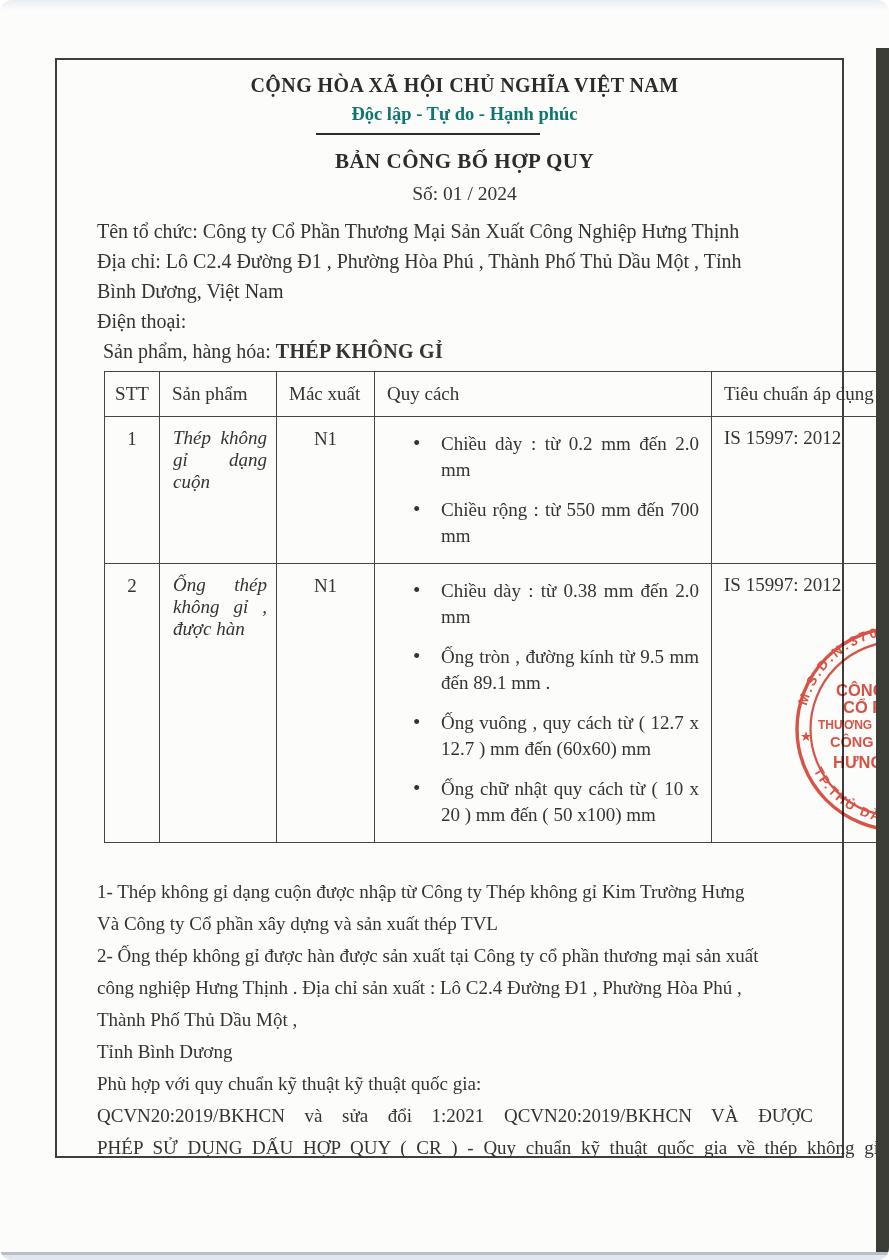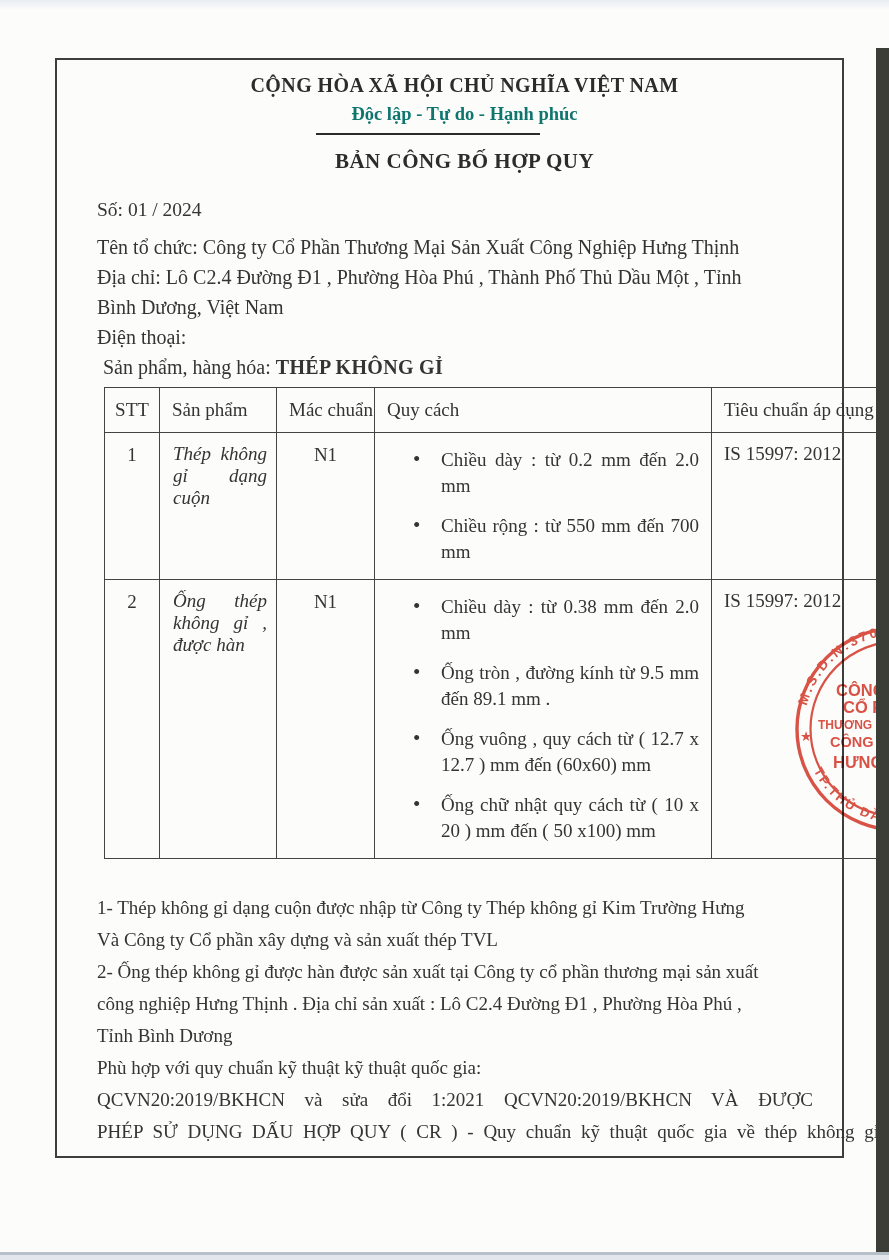--- a/index.html
+++ b/index.html
@@ -1,38 +1,39 @@
 <!DOCTYPE html>
 <html><head>
 <meta charset="utf-8">
 <style>
   html,body { margin:0; padding:0; background:#ffffff; }
   .page {
     position:relative; width:889px; height:1260px; margin:0 auto;
     background:#fcfcfb; overflow:hidden;
     font-family:"Liberation Serif","DejaVu Serif",serif;
     color:#343431;
+    border-radius:12px;
   }
   .scan-tint { position:absolute; left:0; top:0; width:889px; height:10px;
     background:linear-gradient(#e9edf3,rgba(252,252,251,0)); }
   .scan-right { position:absolute; left:876px; top:48px; width:13px; height:1204px;
     background:#3a3e37; z-index:9; }
   .scan-bottom { position:absolute; left:0; top:1252px; width:889px; height:8px;
     background:linear-gradient(#b7c0ca 0 3px,#e3e7ed 3px); z-index:9; }
 
   .frame {
     position:absolute; left:55px; top:58px; width:789px; height:1100px;
     border:2px solid #3e3e3c; box-sizing:border-box;
     padding:14px 10px 0 40px;
   }
   .nat   { text-align:center; font-weight:bold; font-size:20px; letter-spacing:.4px; color:#2c2c2a; }
   .motto { text-align:center; font-weight:bold; font-size:18.5px; margin-top:7px; color:#0f766e; }
   .motto-underline { position:absolute; left:259px; top:73px; width:224px; height:2px; background:#2b2b2b; }
   .title  { text-align:center; font-weight:bold; font-size:21px; letter-spacing:.5px; margin-top:24px; color:#2c2c2a; }
-  .docnum { font-size:19.5px; margin-top:25px; }
+  .docnum { text-align:center; font-size:19.5px; margin-top:9px; }
 
   .intro { margin-top:11px; }
   .intro p { margin:0; font-size:20px; line-height:30px; }
   .intro p.ind { margin-left:6px; }
   .intro b { margin-left:5px; letter-spacing:.3px; }
 
   table.spec { margin:5px 0 0 7px; width:776px; border-collapse:collapse; table-layout:fixed;
     font-size:19px; }
   table.spec th, table.spec td { border:1.5px solid #45453f; font-weight:normal; vertical-align:top; }
   tr.hdr th { height:44px; vertical-align:middle; text-align:left; padding:0 0 0 12px; }
@@ -88,21 +89,21 @@
         <col style="width:55px">
           <col style="width:117px">
           <col style="width:98px">
           <col style="width:337px">
           <col style="width:169px">
       </colgroup>
       <tbody>
           <tr class="hdr">
         <th class="cc">STT</th>
         <th>Sản phẩm</th>
-        <th>Mác chuẩn</th>
+        <th>Mác xuất</th>
         <th>Quy cách</th>
         <th>Tiêu chuẩn áp dụng</th>
       </tr>
       <tr class="r1">
         <td class="c-stt">1</td>
         <td class="c-prod">Thép không gỉ dạng cuộn</td>
         <td class="c-grade">N1</td>
         <td class="c-spec">
           <ul>
             <li>Chiều dày : từ 0.2 mm đến 2.0 mm</li>
@@ -126,20 +127,21 @@
         <td class="c-std">IS 15997: 2012</td>
       </tr>
     </tbody>
       </table>
 
     <div class="notes">
       <div class="n-ind1">1- Thép không gỉ dạng cuộn được nhập từ Công ty Thép không gỉ Kim Trường Hưng</div>
       <div>Và Công ty Cổ phần xây dựng và sản xuất thép TVL</div>
       <div class="n-ind1">2- Ống thép không gỉ được hàn được sản xuất tại Công ty cổ phần thương mại sản xuất</div>
       <div class="n-ind2">công nghiệp Hưng Thịnh . Địa chỉ sản xuất : Lô C2.4 Đường Đ1 , Phường Hòa Phú ,</div>
+      <div class="n-ind2">Thành Phố Thủ Dầu Một ,</div>
       <div>Tỉnh Bình Dương</div>
       <div>Phù hợp với quy chuẩn kỹ thuật kỹ thuật quốc gia:</div>
       <div class="n-just1">QCVN20:2019/BKHCN và sửa đổi 1:2021 QCVN20:2019/BKHCN VÀ ĐƯỢC</div>
       <div class="n-just2">PHÉP SỬ DỤNG DẤU HỢP QUY ( CR ) - Quy chuẩn kỹ thuật quốc gia về thép không gỉ</div>
     </div>
   </div>
 
   <svg class="stamp" width="99" height="226" viewBox="790 616 99 226">
     <circle cx="898" cy="729" r="101" fill="none" stroke="#d94a3d" stroke-width="3.4"></circle>
     <circle cx="898" cy="729" r="87.5" fill="none" stroke="#d94a3d" stroke-width="2.2"></circle>

